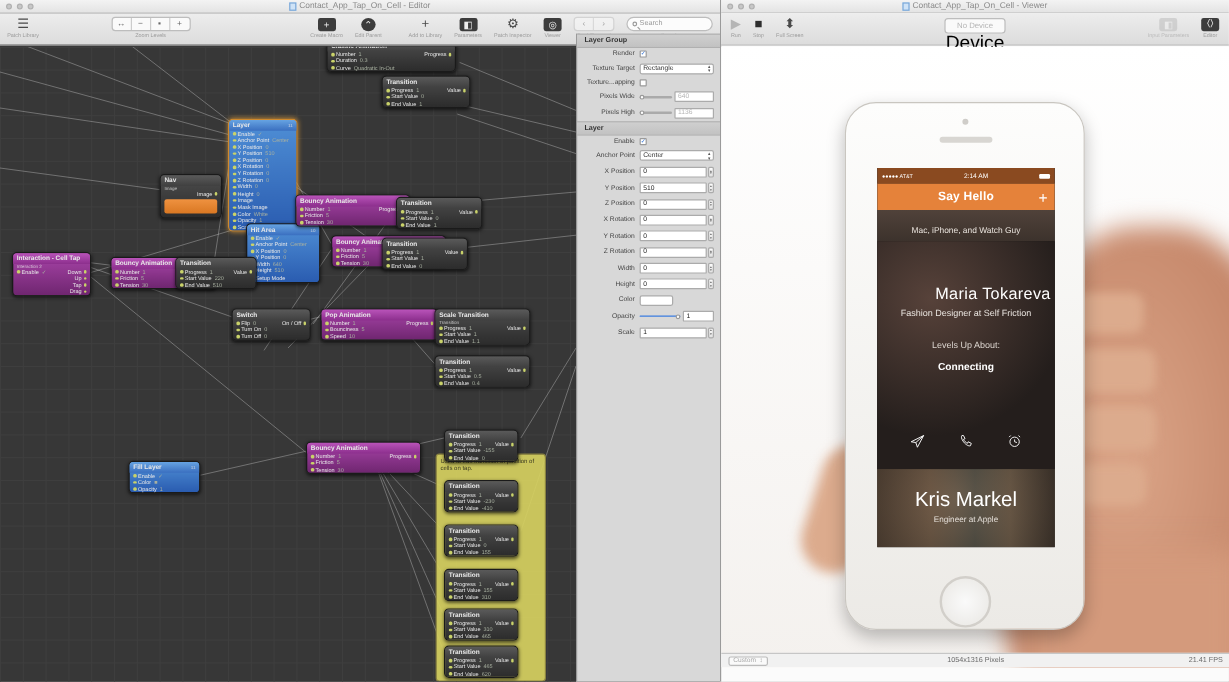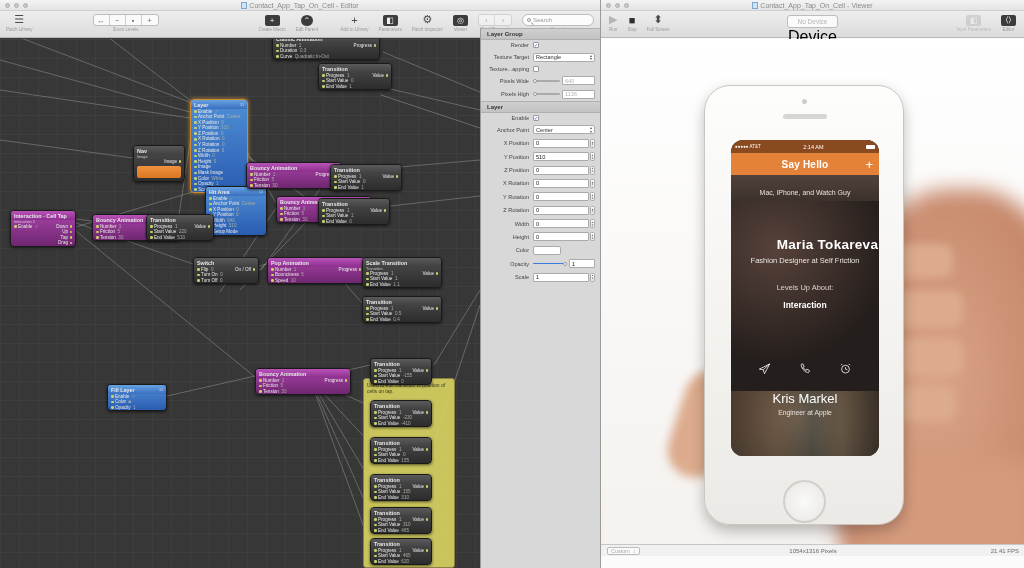--- a/index.html
+++ b/index.html
@@ -74,38 +74,38 @@
   #viewer-toolbar { height:27px; background:linear-gradient(#ededed,#dcdcdc); border-bottom:1px solid #b6b6b6; display:flex; align-items:flex-start; padding:2px 8px 0 8px; position:relative; }
   .vstage { position:absolute; left:0; top:39px; width:424px; height:517px; background:linear-gradient(#ffffff,#f4f1ee); overflow:hidden; }
   .hand1 { position:absolute; left:230px; top:150px; width:260px; height:480px; background:radial-gradient(ellipse at 40% 40%, #dba588, #c08063 70%); border-radius:45%; filter:blur(10px); }
   .hand2 { position:absolute; left:255px; top:420px; width:180px; height:160px; background:#d49a7c; filter:blur(12px); }
   .finger { position:absolute; background:#dcab8d; border-radius:10px; filter:blur(4px); }
   .thumbp { position:absolute; left:75px; top:330px; width:55px; height:110px; background:#dcab8d; border-radius:28px; transform:rotate(18deg); filter:blur(5px); }
   .phone { position:absolute; left:103px; top:46px; width:200px; height:440px; background:linear-gradient(#fdfdfc,#eceae6); border:1px solid #c9c6c0; border-radius:26px; box-shadow:0 6px 14px rgba(0,0,0,.25); }
   .cam { position:absolute; left:97px; top:13px; width:5px; height:5px; border-radius:50%; background:#cfcdc9; }
   .spk { position:absolute; left:78px; top:28px; width:44px; height:5px; border-radius:3px; background:#d8d6d2; }
   .home { position:absolute; left:78px; top:394px; width:43px; height:43px; border-radius:50%; border:2px solid #d2cfca; background:radial-gradient(#fafafa,#e8e6e2); }
-  .screen { position:absolute; left:26px; top:54px; width:148px; height:316px; background:#161413; overflow:hidden; border-radius:12px; }
+  .screen { position:absolute; left:26px; top:54px; width:148px; height:316px; background:#161413; overflow:hidden; border-radius:0; }
   .sbar { height:13px; background:#8a4a20; color:#fff; display:flex; align-items:center; justify-content:space-between; font-size:5.5px; padding:0 4px; }
   .batt { width:9px; height:4px; background:#fff; border-radius:1px; }
   .navbar { height:22px; background:#e5823a; color:#fff; display:flex; align-items:center; justify-content:center; position:relative; }
   .navbar .ttl { font-size:10px; font-weight:bold; letter-spacing:.2px; }
   .navbar .plus { position:absolute; right:6px; font-size:13px; font-weight:300; }
   .substrip { height:26px; background:linear-gradient(#50423a,#3c322c); color:#e8e2dc; display:flex; align-items:flex-end; justify-content:center; font-size:7px; padding-bottom:5px; }
   .mainphoto { height:190px; position:relative; background:radial-gradient(circle at 30% 25%, #57423a, #241e1c 65%), #1d1917; color:#fff; text-align:center; }
-  .mainphoto .nm { padding-top:36px; font-size:13.5px; font-weight:700; letter-spacing:.3px;padding-left:45px; }
+  .mainphoto .nm { padding-top:36px; font-size:13.5px; font-weight:400; letter-spacing:.3px;padding-left:45px; }
   .mainphoto .rl { font-size:7.5px; color:#e9e4df; margin-top:4px; font-weight:300; }
   .mainphoto .fu { font-size:7.5px; color:#ddd6d0; margin-top:18px; }
   .mainphoto .cn { font-size:8.5px; font-weight:bold; margin-top:8px; }
   .actionrow { position:absolute; bottom:12px; left:0; width:100%; display:flex; justify-content:space-evenly; }
   .aicon svg { width:13px; height:13px; stroke:#fff; fill:none; stroke-width:1.2; }
   .cell2 { height:65px; position:relative; color:#fff; text-align:center;
     background:linear-gradient(90deg,#6d5b49 0%,#7c6a54 30%,#4c5a54 55%,#8a7a62 75%,#5c5044 100%); }
   .cell2 .ov { position:absolute; inset:0; background:radial-gradient(circle at 45% 40%, rgba(120,90,70,.5), rgba(20,15,12,.55)); }
-  .cell2 .nm { position:relative; font-size:13px; font-weight:300; }
+  .cell2 .nm { position:relative; padding-top:16px; font-size:17px; font-weight:300; }
   .cell2 .rl { position:relative; font-size:6.8px; color:#e6e0da; margin-top:3px; }
   .vstatus { position:absolute; left:0; bottom:0; width:424px; height:12px; background:#f1f1f1; border-top:1px solid #c6c6c6; display:flex; align-items:center; font-size:6px; color:#6a6a6a; padding:0 6px; }
   .vsel { border:1px solid #bbb; border-radius:2px; background:#fafafa; color:#aaa; font-size:5.5px; padding:0 3px; height:8px; display:flex; align-items:center; gap:3px; }
   .center-abs { position:absolute; left:0; right:0; text-align:center; }
   .nodevice { height:13px; margin-top:2px; border:1px solid #bdbdbd; border-radius:3px; background:#fafafa; color:#b5b5b5; font-size:6.5px; display:flex; align-items:center; padding:0 10px; }
 </style>
 </head>
 <body>
 
 <div class="window" id="editor-window">
@@ -895,21 +895,21 @@
           <span class="ttl">Say Hello</span>
           <span class="plus">+</span>
         </div>
         <div class="substrip">
           <span>Mac, iPhone, and Watch Guy</span>
         </div>
         <div class="mainphoto">
           <div class="nm">Maria Tokareva</div>
           <div class="rl">Fashion Designer at Self Friction</div>
           <div class="fu">Levels Up About:</div>
-          <div class="cn">Interaction</div>
+          <div class="cn">Connecting</div>
           <div class="actionrow">
             <span class="aicon">
               <svg viewBox="0 0 20 20">
                   <path d="M2 11 L18 3 L10 18 L8 12 Z"></path>
                   <path d="M8 12 L18 3"></path>
                 </svg>
             </span>
             <span class="aicon">
               <svg viewBox="0 0 20 20">
                   <path d="M4 3 C3 4 3 7 6 11 C9 15 13 17 15 16 L16 13 L12 11 L11 13 C9 12 7 10 6 8 L8 7 L6 3 Z"></path>

